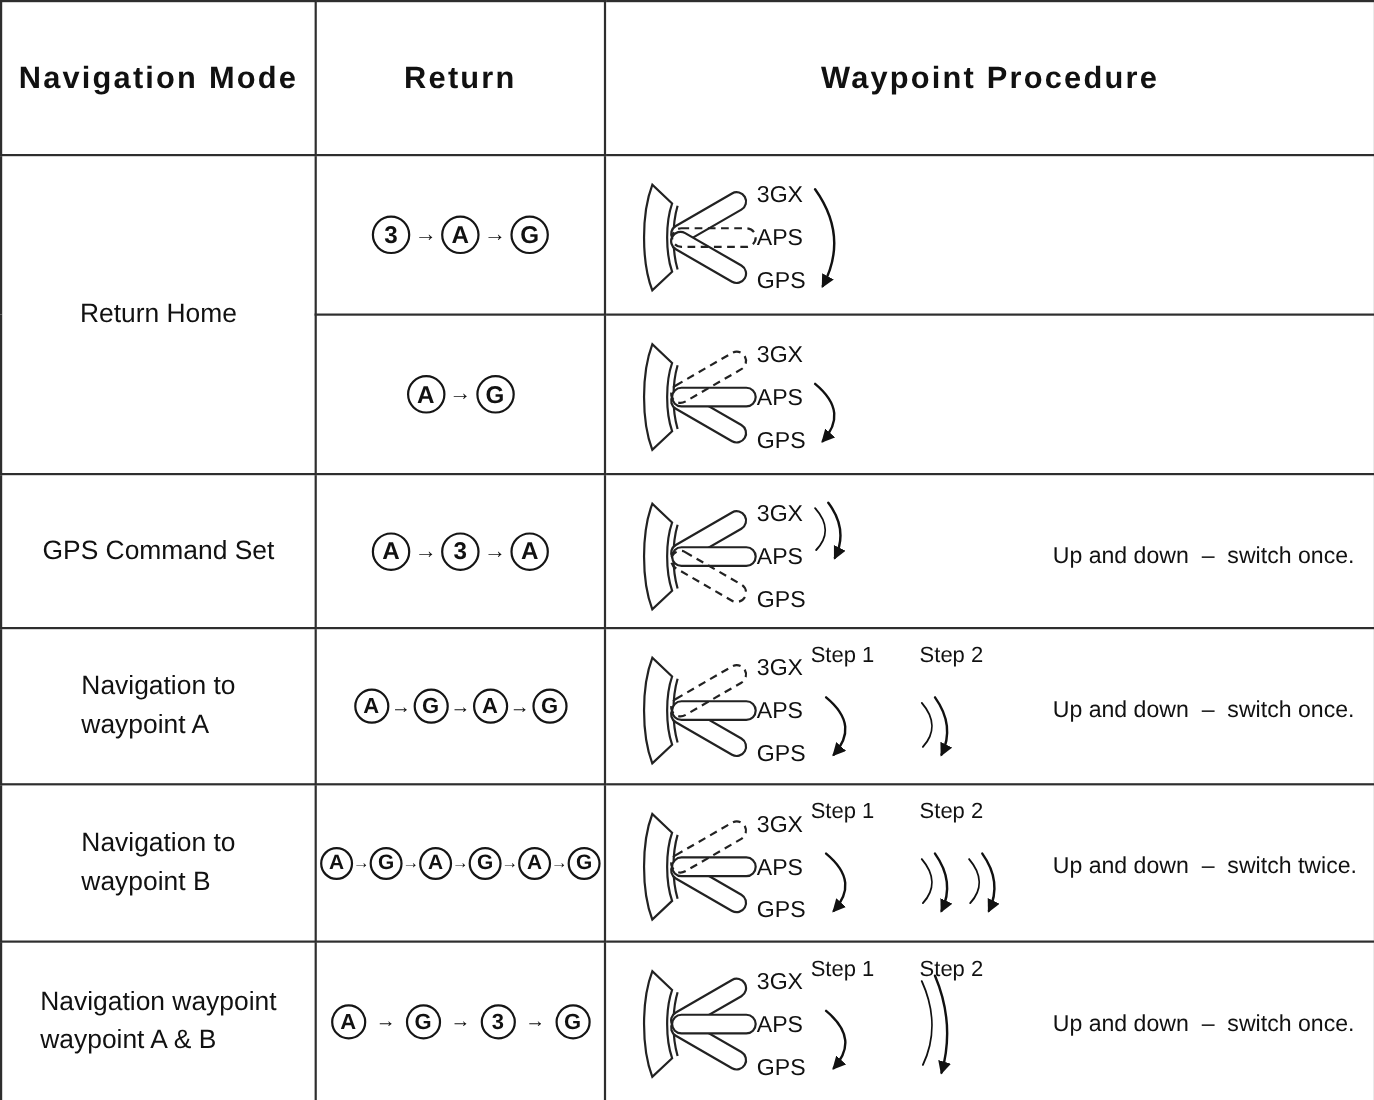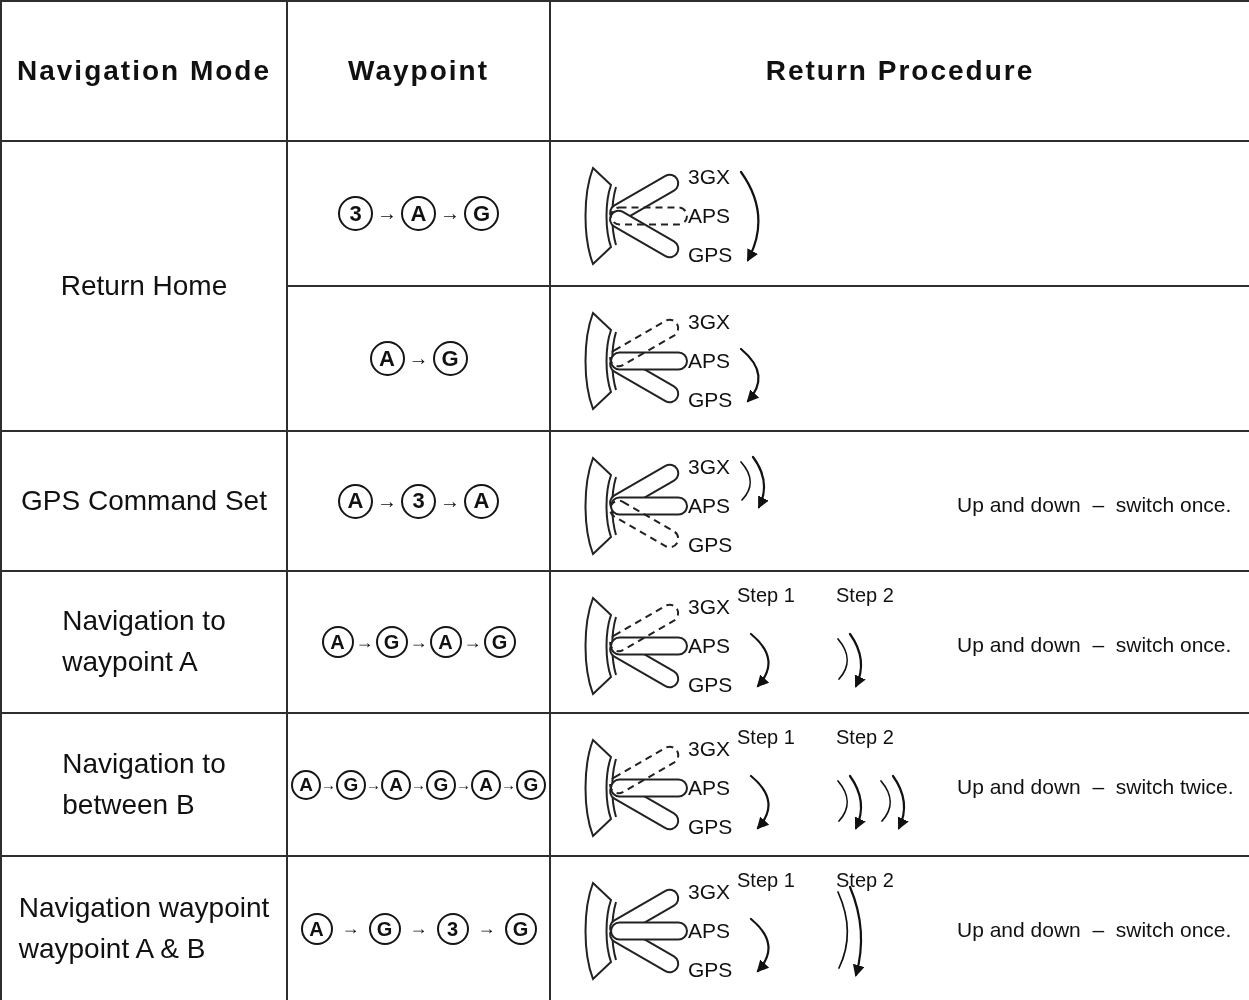--- a/index.html
+++ b/index.html
@@ -13,21 +13,21 @@
     width:1249px;height:1000px;background:#fff;
   }
   table.proc-table td{
     border:2px solid #2e2e2e;padding:0;background:#fff;
   }
   .header-cell{
     font-size:28px;font-weight:bold;text-align:center;vertical-align:middle;
     letter-spacing:2px;
   }
   .mode-cell{
-    font-size:28px;text-align:center;vertical-align:middle;line-height:1.45;
+    font-size:24px;text-align:center;vertical-align:middle;line-height:1.45;
   }
   .mode-lines{display:inline-block;text-align:left;}
   .mode-lines .mode-line{display:block;white-space:nowrap;}
   .command-cell{text-align:center;vertical-align:middle;}
   .cmd{display:flex;align-items:center;justify-content:center;}
   .cmd .tok{
     display:inline-flex;align-items:center;justify-content:center;
     width:31px;height:31px;border:2.5px solid #151515;border-radius:50%;
     font-weight:bold;font-size:22px;flex:0 0 auto;background:#fff;line-height:1;
   }
@@ -50,24 +50,24 @@
       <col style="width:286px">
         <col style="width:263px">
         <col style="width:700px">
     </colgroup>
     <tbody>
       <tr style="height:140px">
         <td class="header-cell">
           <span>Navigation Mode</span>
         </td>
         <td class="header-cell">
-          <span>Waypoint</span>
+          <span>Return</span>
         </td>
         <td class="header-cell">
-          <span>Return Procedure</span>
+          <span>Waypoint Procedure</span>
         </td>
       </tr>
     <tr style="height: 145px;">
           <td class="mode-cell" rowspan="2"><div class="mode-lines"><span class="mode-line">Return Home</span></div></td>
           <td class="command-cell">
             <div class="cmd">
               <span class="tok">3</span>
               <span class="arr">→</span>
               <span class="tok">A</span>
               <span class="arr">→</span>
@@ -201,21 +201,21 @@
               </g>
               <g>
                 <path d="M287,67 C299,81 299,95 288,107" fill="none" stroke="#111" stroke-width="1.7" stroke-linecap="round"></path>
                 <path d="M299,62 C312,80.2 313,97.36 305,114" fill="none" stroke="#111" stroke-width="2.2" stroke-linecap="round" marker-end="url(#ah3)"></path>
               </g>
               <text x="406" y="80" font-size="21">Up and down  –  switch once.</text>
             </svg>
           </td>
         </tr>
         <tr style="height: 143px;">
-          <td class="mode-cell" rowspan="1"><div class="mode-lines"><span class="mode-line">Navigation to</span><span class="mode-line">between B</span></div></td>
+          <td class="mode-cell" rowspan="1"><div class="mode-lines"><span class="mode-line">Navigation to</span><span class="mode-line">waypoint B</span></div></td>
           <td class="command-cell">
             <div class="cmd compact">
               <span class="tok">A</span>
               <span class="arr">→</span>
               <span class="tok">G</span>
               <span class="arr">→</span>
               <span class="tok">A</span>
               <span class="arr">→</span>
               <span class="tok">G</span>
               <span class="arr">→</span>

